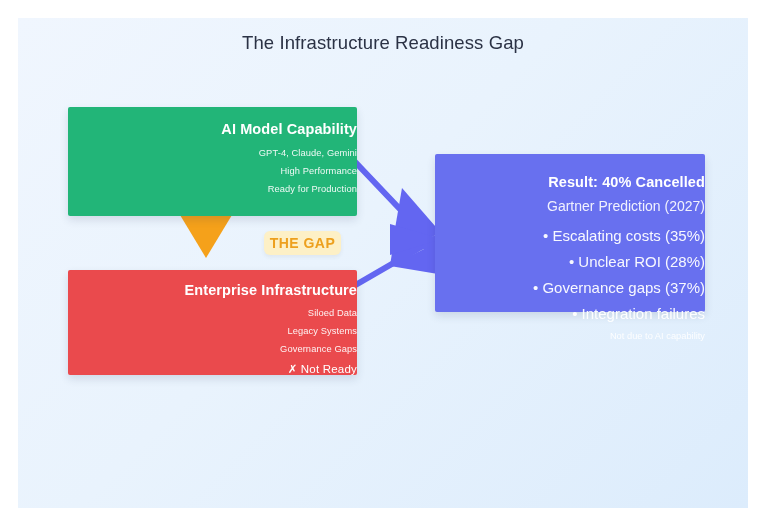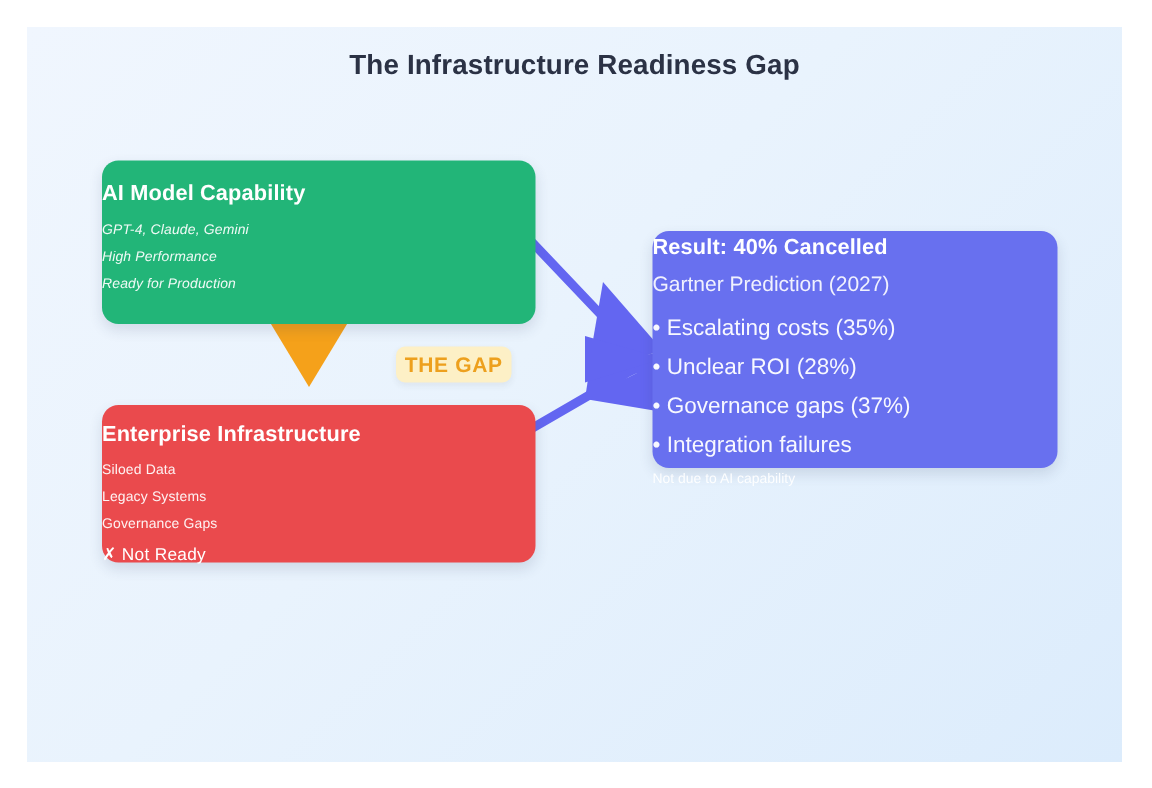--- a/index.html
+++ b/index.html
@@ -24,33 +24,33 @@
   }
 
   
   #title {
     position: absolute;
     left: 0;
     top: 14px;
     width: 730px;
     text-align: center;
     font-size: 18.5px;
-    font-weight: bold;
+    font-weight: normal;
     color: #2b3245;
     letter-spacing: .1px;
   }
 
   
   .card {
     position: absolute;
-    border-radius: 11px;
+    border-radius: 2px;
     box-sizing: border-box;
     box-shadow: 0 4px 9px rgba(40, 60, 90, 0.14);
     color: #ffffff;
-    text-align: left;
+    text-align: right;
     z-index: 3;
   }
   .card .card-title {
     font-size: 14.5px;
     font-weight: bold;
     color: #ffffff;
     letter-spacing: .1px;
   }
   .card .card-line {
     font-size: 9.3px;
@@ -66,42 +66,42 @@
   
   #card-capability {
     left: 50px;
     top: 89px;
     width: 289px;
     height: 109px;
     background: #22b578;
     padding-top: 14px;
   }
   #card-capability .card-title { margin-bottom: 11px; }
-  #card-capability .card-line  { margin-bottom: 8px; font-style: italic; }
+  #card-capability .card-line  { margin-bottom: 8px; }
 
   
   #card-infrastructure {
     left: 50px;
     top: 252px;
     width: 289px;
     height: 105px;
     background: #ea4a4d;
     padding-top: 12px;
   }
   #card-infrastructure .card-title { margin-bottom: 10px; }
   #card-infrastructure .card-line  { margin-bottom: 8px; }
 
   
   #card-result {
     left: 417px;
     top: 136px;
     width: 270px;
     height: 158px;
     background: #6870ef;
-    padding-top: 3px;
+    padding-top: 20px;
   }
   #card-result .card-title { margin-bottom: 8px; }
   #card-result .card-sub {
     font-size: 14px;
     color: rgba(255,255,255,0.90);
     margin-bottom: 13px;
   }
   #card-result .card-bullet {
     font-size: 15px;
     color: rgba(255,255,255,0.95);

